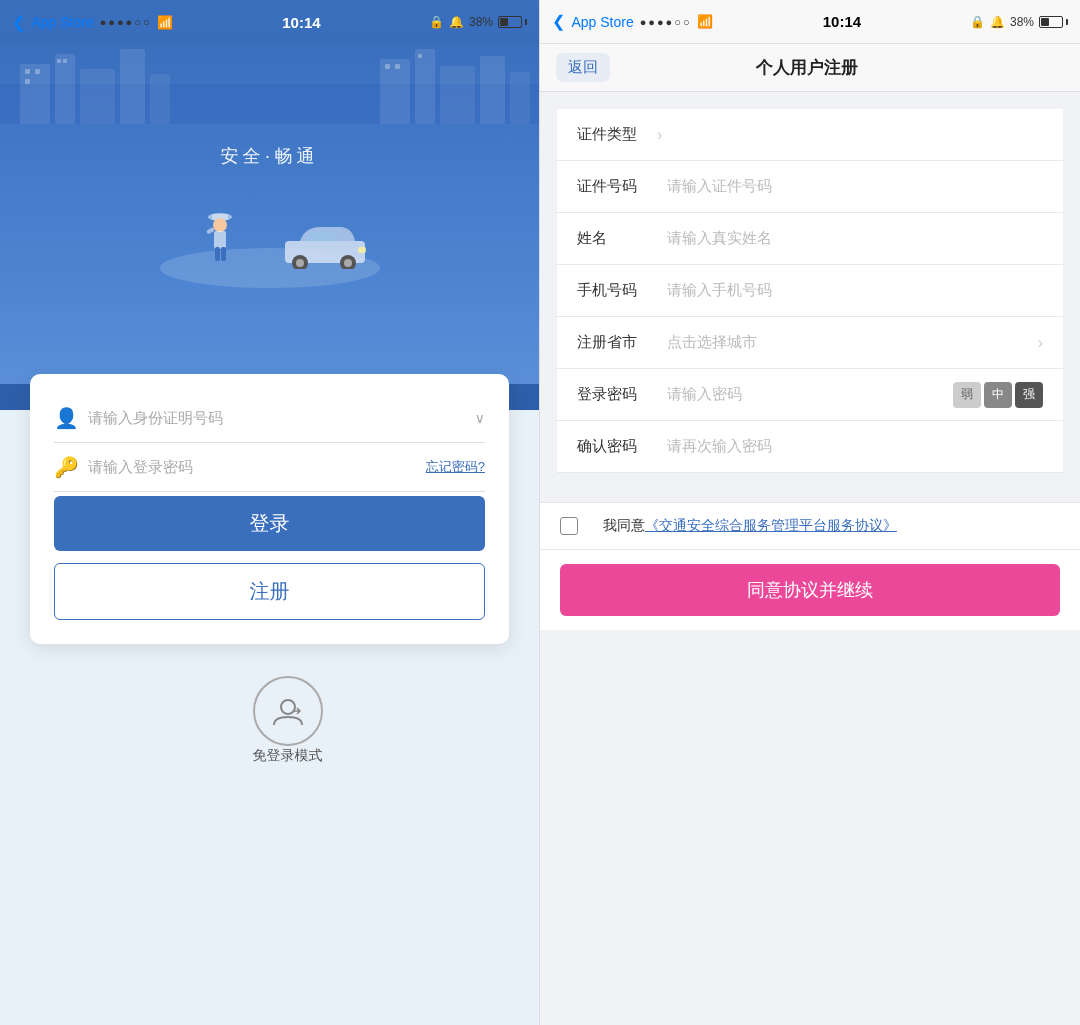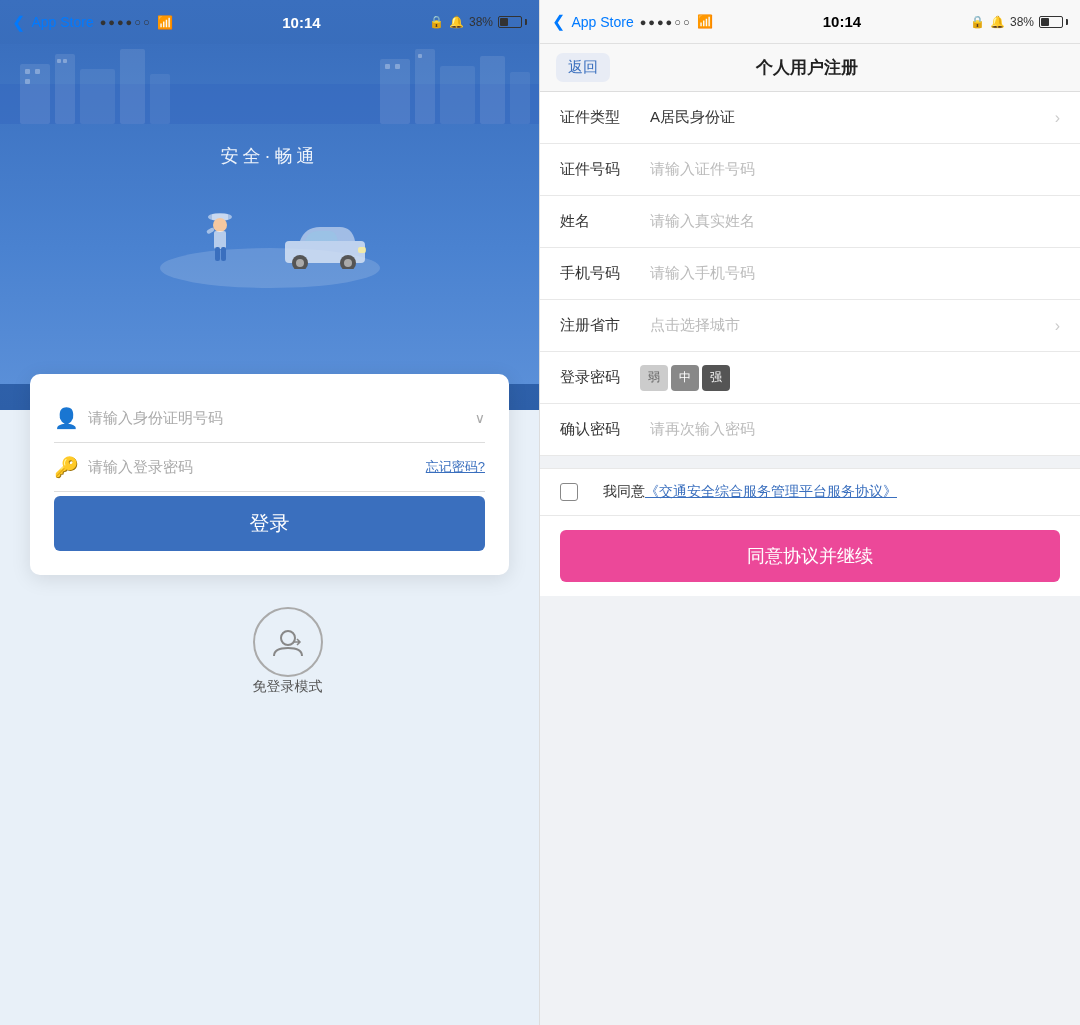--- a/index.html
+++ b/index.html
@@ -283,21 +283,21 @@
       text-align: center;
       font-size: 17px;
       font-weight: 600;
       color: #222;
       margin-right: 60px;
     }
 
     
     .form-section {
       background: #fff;
-      margin: 0;
+      margin: 17px;
     }
     .form-row {
       display: flex;
       align-items: center;
       padding: 0 20px;
       height: 52px;
       border-bottom: 1px solid #e8e8e8;
     }
     .form-label {
       width: 80px;
@@ -498,20 +498,21 @@
     </div>
 
     <div class="input-row">
       <span class="input-icon">🔑</span>
       <span class="input-placeholder">请输入登录密码</span>
       <span class="forgot-link">忘记密码?</span>
     </div>
 
     <button class="btn-login">登录</button>
 
+    <button class="btn-register">注册</button>
   </div>
 
   <div class="guest-mode">
     <div class="guest-icon-circle">
       <svg width="36" height="36" viewBox="0 0 36 36" fill="none">
         <circle cx="18" cy="14" r="7" stroke="#888" stroke-width="2" fill="none"></circle>
         <path d="M4 32 Q4 24 18 24 Q32 24 32 32" stroke="#888" stroke-width="2" fill="none"></path>
         <path d="M24 18 L30 18 M27 15 L30 18 L27 21" stroke="#888" stroke-width="1.5" fill="none"></path>
       </svg>
     </div>
@@ -545,21 +546,20 @@
 
   <div class="right-navbar">
     <button class="navbar-back-btn">返回</button>
     <div class="navbar-title">个人用户注册</div>
   </div>
 
   <div class="form-section">
 
     <div class="form-row">
       <span class="form-label">证件类型</span>
-      <span class="form-value">A居民身份证</span>
       <span class="form-chevron">›</span>
     </div>
 
     <div class="form-row">
       <span class="form-label">证件号码</span>
       <span class="form-placeholder">请输入证件号码</span>
     </div>
 
     <div class="form-row">
       <span class="form-label">姓名</span>
@@ -572,20 +572,21 @@
     </div>
 
     <div class="form-row">
       <span class="form-label">注册省市</span>
       <span class="form-placeholder">点击选择城市</span>
       <span class="form-chevron">›</span>
     </div>
 
     <div class="form-row">
       <span class="form-label">登录密码</span>
+      <span class="form-placeholder">请输入密码</span>
       <div class="strength-buttons">
         <div class="strength-btn strength-weak">弱</div>
         <div class="strength-btn strength-mid">中</div>
         <div class="strength-btn strength-strong">强</div>
       </div>
     </div>
 
     <div class="form-row">
       <span class="form-label">确认密码</span>
       <span class="form-placeholder">请再次输入密码</span>

